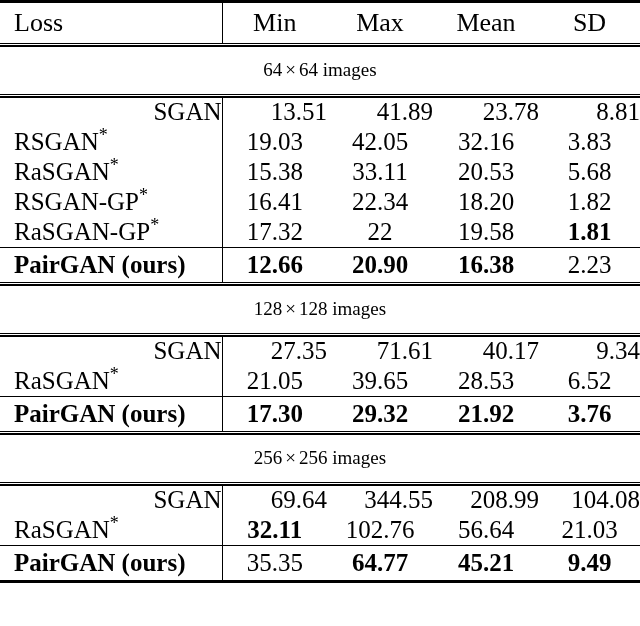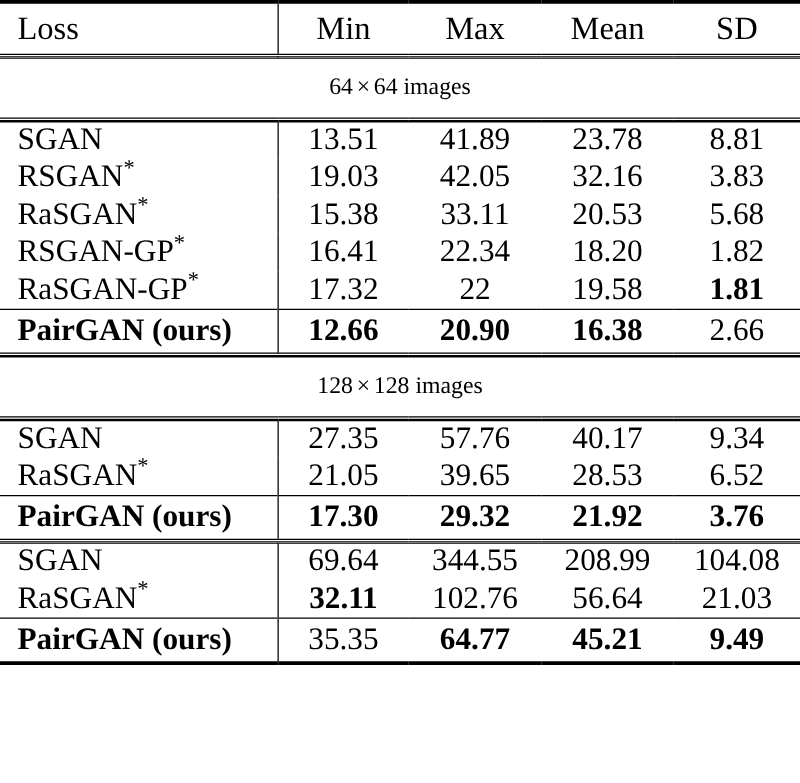--- a/index.html
+++ b/index.html
@@ -40,21 +40,21 @@
     margin: 0;
     border: 0;
     font-weight: normal;
     vertical-align: middle;
   }
 
   
   tr.rule-top > td      { border-top: 3px solid #000; }
   tr.rule-single > td   { border-top: 1.6px solid #000; }
   tr.rule-double > td   { border-top: 3px double #000;
-                          box-shadow: inset 0 3px 0 -2px #000; }
+                          box-shadow: inset 0 3px 0 -2px #000; text-align: right; }
   tr.rule-bottom > td   { border-bottom: 3px solid #000; }
 
   
   tr.header-row td {
     height: 40px;
     font-size: 26px;
   }
 
   
   tr.data-row td {
@@ -156,46 +156,49 @@
           <td class="cell-num vline">17.32</td>
           <td class="cell-num">22</td>
           <td class="cell-num">19.58</td>
           <td class="cell-num bold">1.81</td>
         </tr>
         <tr class="data-row rule-single tall">
           <td class="cell-label bold">PairGAN (ours)</td>
           <td class="cell-num vline bold">12.66</td>
           <td class="cell-num bold">20.90</td>
           <td class="cell-num bold">16.38</td>
-          <td class="cell-num">2.66</td>
+          <td class="cell-num">2.23</td>
         </tr>
         <tr class="section-row rule-double">
           <td colspan="5" class="cell-num"><span class="mathnum">128</span><span class="mathnum times-sign">×</span><span class="mathnum">128</span><span> images</span></td>
         </tr>
         <tr class="data-row rule-double">
           <td class="cell-label">SGAN</td>
           <td class="cell-num vline">27.35</td>
-          <td class="cell-num">57.76</td>
+          <td class="cell-num">71.61</td>
           <td class="cell-num">40.17</td>
           <td class="cell-num">9.34</td>
         </tr>
         <tr class="data-row">
           <td class="cell-label">RaSGAN<sup class="star">*</sup></td>
           <td class="cell-num vline">21.05</td>
           <td class="cell-num">39.65</td>
           <td class="cell-num">28.53</td>
           <td class="cell-num">6.52</td>
         </tr>
         <tr class="data-row rule-single tall">
           <td class="cell-label bold">PairGAN (ours)</td>
           <td class="cell-num vline bold">17.30</td>
           <td class="cell-num bold">29.32</td>
           <td class="cell-num bold">21.92</td>
           <td class="cell-num bold">3.76</td>
         </tr>
+        <tr class="section-row rule-double">
+          <td colspan="5" class="cell-num"><span class="mathnum">256</span><span class="mathnum times-sign">×</span><span class="mathnum">256</span><span> images</span></td>
+        </tr>
         <tr class="data-row rule-double">
           <td class="cell-label">SGAN</td>
           <td class="cell-num vline">69.64</td>
           <td class="cell-num">344.55</td>
           <td class="cell-num">208.99</td>
           <td class="cell-num">104.08</td>
         </tr>
         <tr class="data-row">
           <td class="cell-label">RaSGAN<sup class="star">*</sup></td>
           <td class="cell-num vline bold">32.11</td>

